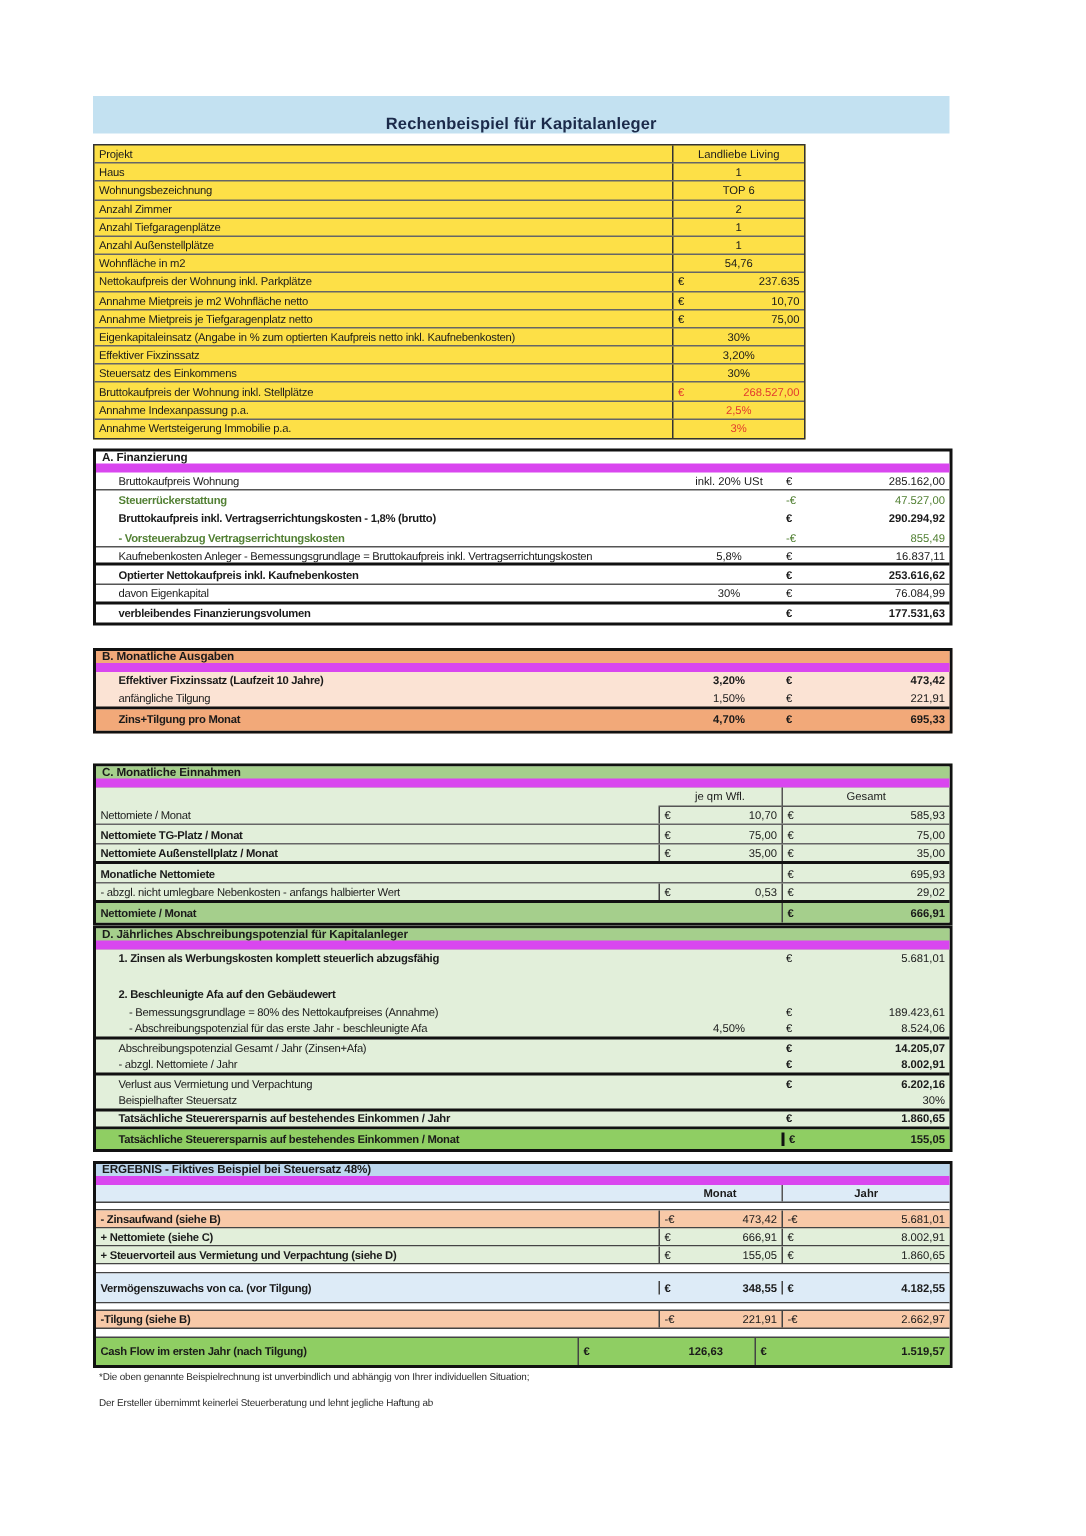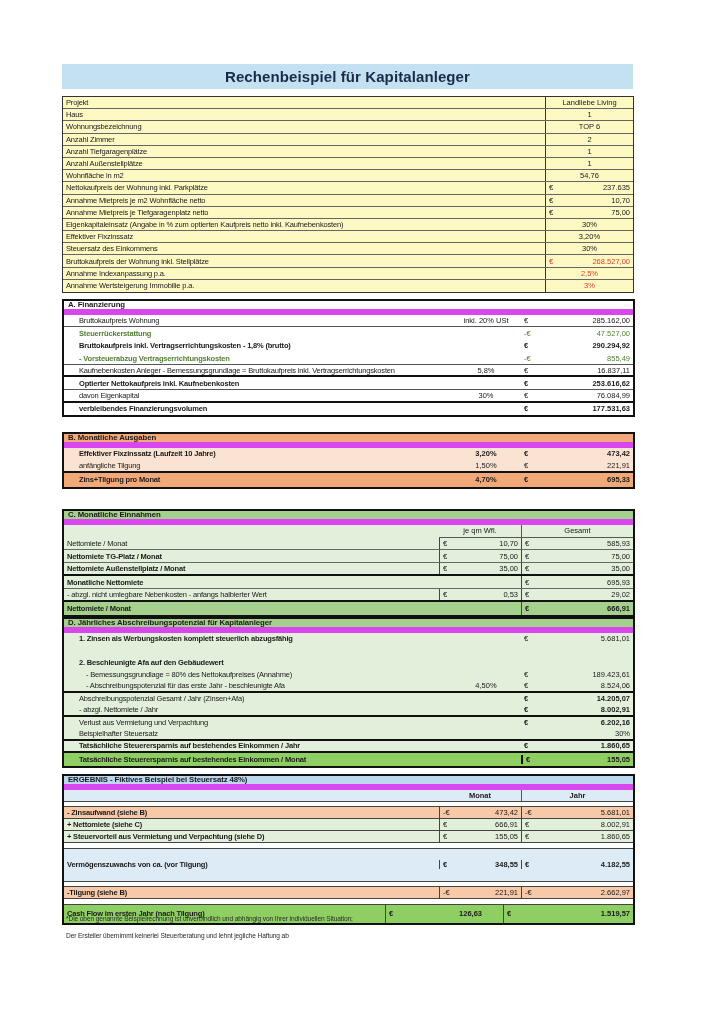--- a/index.html
+++ b/index.html
@@ -4,25 +4,25 @@
 <style>
   * { margin:0; padding:0; box-sizing:border-box; }
   html,body { background:#ffffff; }
   .page {
     position:relative; width:724px; height:1024px; background:#ffffff;
     font-family:"Liberation Sans","DejaVu Sans",sans-serif; color:#1a1a1a;
     overflow:hidden;
   }
   .title-bar {
     position:absolute; left:62px; top:64px; width:571px; height:25px;
-    background:var(--title-bar); display:flex; align-items:center; justify-content:center;
-    font-size:15px; font-weight:bold; color:#1b2a4a; letter-spacing:0.1px;
+    background:var(--title-bar); display:flex; align-items:flex-end; justify-content:center;
+    font-size:11px; font-weight:bold; color:#1b2a4a; letter-spacing:0.1px;
   }
   
-  .project-table { position:absolute; left:62px; top:96px; width:572px; border:1px solid #333; background:#fef9c3; }
+  .project-table { position:absolute; left:62px; top:96px; width:475px; border:1px solid #333; background:#fde047; }
   .pt-row { display:flex; align-items:stretch; height:12.2px; border-bottom:1px solid #666; font-size:7.5px; }
   .pt-row:last-child { border-bottom:none; }
   .pt-label { flex:1; display:flex; align-items:center; padding-left:3px; letter-spacing:-0.15px; white-space:nowrap; }
   .pt-value { width:88px; border-left:1px solid #333; display:flex; align-items:center; }
   .pt-value.center { justify-content:center; }
   .pt-value.split { justify-content:space-between; padding:0 3px; }
   .pt-row.red .pt-value { color:var(--red-text); }
   
   .section { position:absolute; left:62px; width:573px; border:2px solid #111; }
   .sec-head { height:13.5px; display:flex; align-items:center; padding-left:4px; font-weight:bold; font-size:7.8px; border-bottom:6px solid #d946ef; letter-spacing:-0.1px; white-space:nowrap; }
@@ -68,21 +68,21 @@
   .sec-res .sec-head { background:var(--blue-header); }
   .sec-res .colhead { background:var(--blue-light); font-weight:bold; border-bottom:1px solid #555;padding-left:25px; }
   .sec-res .colhead .c-group { border-bottom:none; }
   .sec-res .c-row { height:12px; border-bottom:1px solid #444; }
   .sec-res .c-label { font-weight:bold; }
   .sec-res .spacer { height:5.5px; background:#fff; border-bottom:1px solid #444; }
   .tone-salmon { background:var(--salmon-row); }
   .tone-green { background:var(--green-light); }
   .tone-blue { background:var(--blue-light); }
   .tone-bright-green { background:var(--green-bright); }
-  .sec-res .tall { height:33px;align-items:center; }
+  .sec-res .tall { height:20px;align-items:center; }
   .sec-res .xtall { height:18.5px; border-bottom:none;gap:18px; }
   
   .footnote { position:absolute; left:66px; font-size:6.6px; color:#2a2a2a; letter-spacing:-0.1px; }
   .fn1 { top:915px; }
   .fn2 { top:932px; }
 </style>
 </head>
 <body>
 
 <div class="page">

